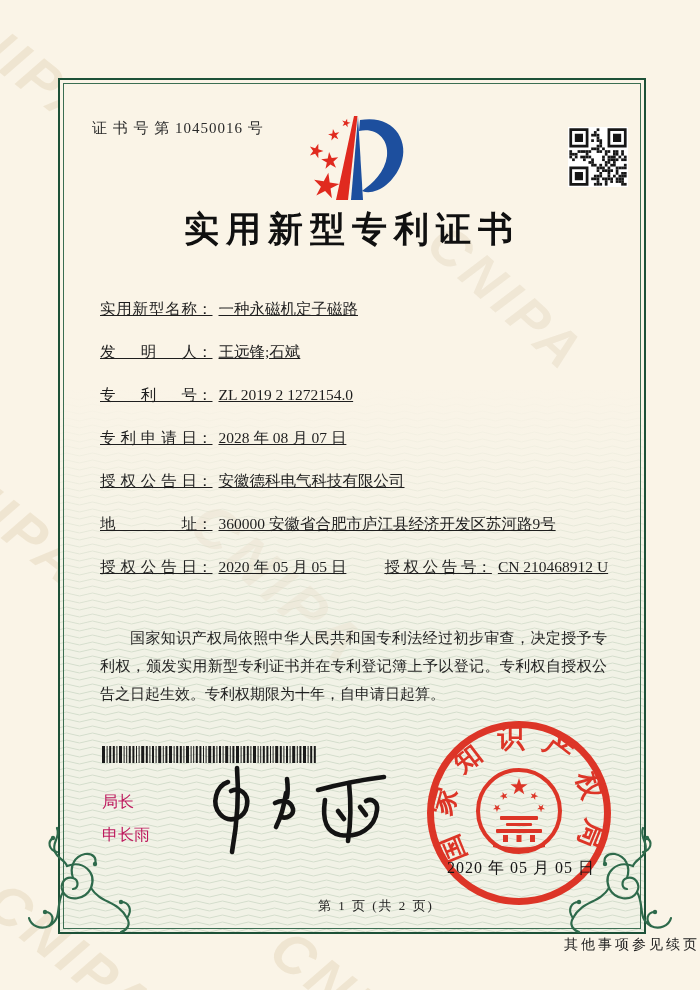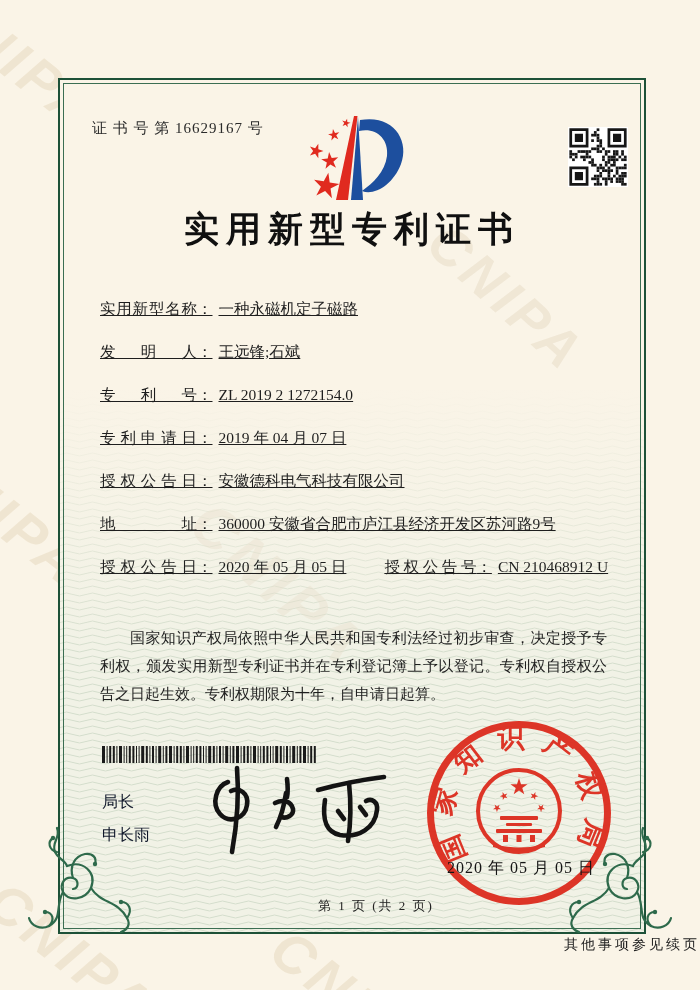--- a/index.html
+++ b/index.html
@@ -44,21 +44,21 @@
   .cln{flex:none;margin-right:6px;}
   .val{flex:1;}
   .grant .lbl2{display:inline-block;width:92px;text-align:justify;text-align-last:justify;flex:none;margin-left:38px;}
   .grant .val-short{flex:none;}
 
   .paras{position:absolute;left:40px;top:504px;width:507px;font-size:15px;line-height:28px;
          text-align:justify;color:#1e1e1e;margin-top:40px;}
   .paras p{margin:0;text-indent:2em;}
 
   .barcode{position:absolute;left:42px;top:666px;width:216px;height:17px;}
-  .signer{position:absolute;left:42px;top:705px;font-size:16px;line-height:33px;color:#0f172a;}
+  .signer{position:absolute;left:42px;top:705px;font-size:16px;line-height:33px;color:#be185d;}
   .signature{position:absolute;left:138px;top:682px;width:205px;height:98px;}
 
   .seal{position:absolute;left:366px;top:640px;width:186px;height:186px;opacity:.94;}
   .seal-date{position:absolute;left:372px;top:778px;width:178px;text-align:center;
              font-size:16px;letter-spacing:1px;color:#141414;}
 
   .page-ind{position:absolute;left:0;right:0;top:817px;text-align:center;font-size:13px;
             letter-spacing:2px;color:#222;margin-left:48px;}
   .cont-note{position:absolute;left:0;right:0;top:936px;text-align:right;font-size:14px;
              letter-spacing:3px;color:#222;}
@@ -88,21 +88,21 @@
       <rect width="100%" height="100%" fill="#eef2e6"></rect>
       <rect width="100%" height="100%" fill="url(#waves)"></rect>
     </svg>
     <div class="creamfade"></div>
 
     <div class="wm-in">CNIPA</div>
     <div class="wm-in2">CNIPA</div>
 
     <div class="content">
 
-      <div class="cert-no">证 书 号 第 16629167 号</div>
+      <div class="cert-no">证 书 号 第 10450016 号</div>
 
       <svg class="logo" viewBox="0 0 122 102" xmlns="http://www.w3.org/2000/svg">
         <defs>
           <path id="st" d="M0,-1 L0.2245,-0.309 0.951,-0.309 0.363,0.118 0.588,0.809 0,0.382 -0.588,0.809 -0.363,0.118 -0.951,-0.309 -0.2245,-0.309 Z"></path>
         </defs>
         <path d="M64,14 C97,8 114,34 105,58 C97,79 78,90 66,85 C77,77 89,66 91,50 C93,32 79,21 63,25 Z" fill="#1d4f9e"></path>
         <polygon points="62,11 67,94 55,94" fill="#1d4f9e"></polygon>
         <polygon points="58,10 61.5,10 52,94 40,94" fill="#e02a1f"></polygon>
         <use href="#st" transform="translate(50,17) scale(4.5) rotate(14)" fill="#e02a1f"></use>
         <use href="#st" transform="translate(38,29) scale(6) rotate(-10)" fill="#e02a1f"></use>
@@ -254,21 +254,21 @@
             <span class="val">王远锋;石斌</span>
         </div>
         <div class="frow">
           <span class="lbl">专利号</span>
             <span class="cln">：</span>
             <span class="val">ZL 2019 2 1272154.0</span>
         </div>
         <div class="frow">
           <span class="lbl">专利申请日</span>
             <span class="cln">：</span>
-            <span class="val">2019 年 04 月 07 日</span>
+            <span class="val">2028 年 08 月 07 日</span>
         </div>
         <div class="frow">
           <span class="lbl">授权公告日</span>
             <span class="cln">：</span>
             <span class="val">安徽德科电气科技有限公司</span>
         </div>
         <div class="frow">
           <span class="lbl">地址</span>
             <span class="cln">：</span>
             <span class="val">360000 安徽省合肥市庐江县经济开发区苏河路9号</span>

